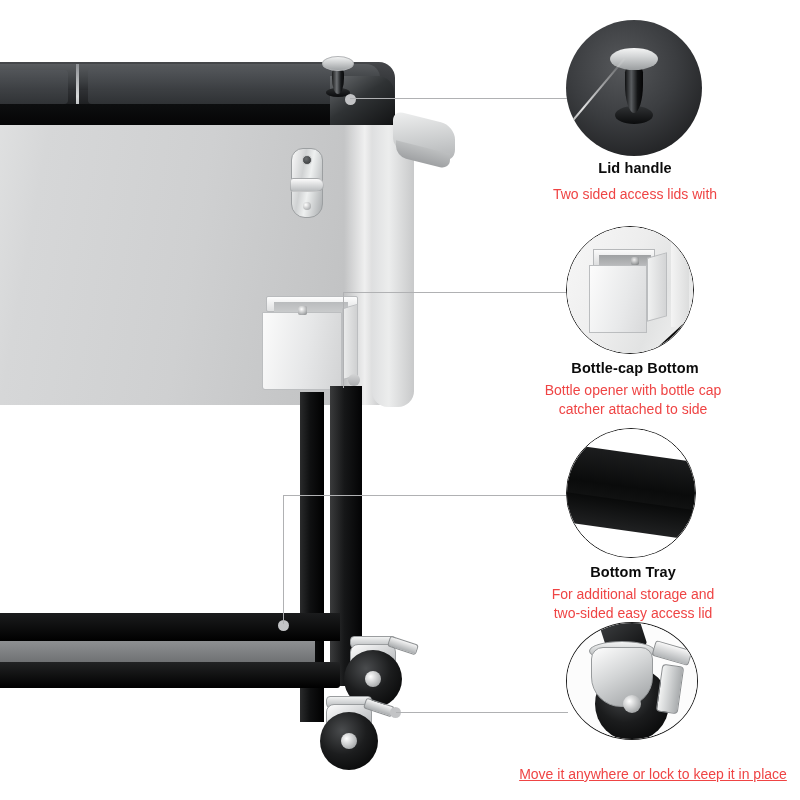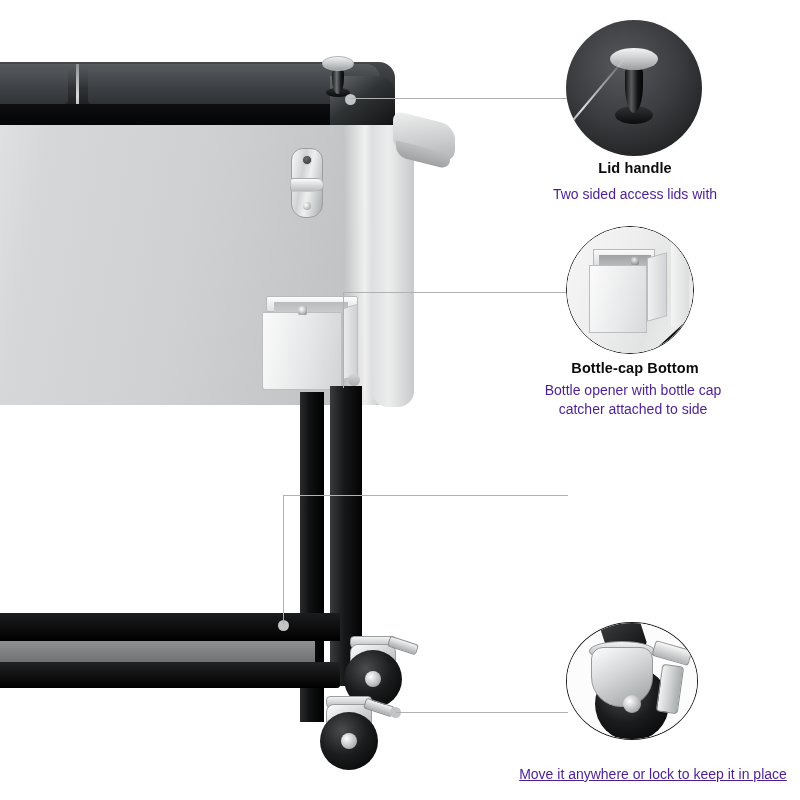--- a/index.html
+++ b/index.html
@@ -202,21 +202,21 @@
   .circle{
     position:absolute;border-radius:50%;overflow:hidden;
     border:1px solid #1b1b1b;box-sizing:border-box;background:#fff;
   }
   .cap-title{
     position:absolute;width:100%;text-align:center;
     font-size:14.5px;font-weight:bold;color:#0b0b0b;letter-spacing:.1px;
   }
   .cap-line{
     position:absolute;width:100%;text-align:center;
-    font-size:14px;color:#4c1d95;line-height:19px;
+    font-size:14px;color:#ef4444;line-height:19px;
   }
 
   
   #c1-art{position:absolute;inset:0;background:radial-gradient(circle at 42% 34%,#56585b 0%,#3b3d40 45%,#232426 78%,#161718 100%);}
   #c1-knob{position:absolute;left:44px;top:28px;width:48px;height:80px;}
   #c1-cap{
     position:absolute;left:0;top:0;width:48px;height:22px;border-radius:50%;
     background:linear-gradient(180deg,#f4f5f5 0%,#d2d4d5 40%,#9a9d9f 100%);
   }
   #c1-stem{
@@ -433,20 +433,31 @@
         <div id="c2-box-front"></div>
         <div id="c2-screw"></div>
         <div id="c2-wedge"></div>
       </div>
     </div>
     <div class="cap-title" style="left:-44px;top:134px;width:226px;">Bottle-cap Bottom</div>
     <div class="cap-line" style="left:-48px;top:155px;width:230px;">Bottle opener with bottle cap</div>
     <div class="cap-line" style="left:-48px;top:174px;width:230px;">catcher attached to side</div>
   </div>
 
+  <div class="callout" style="left:566px;top:428px;width:234px;height:200px;">
+    <div class="circle" style="left:0;top:0;width:130px;height:130px;">
+      <div id="c3-art">
+        <div id="c3-band"></div>
+        <div id="c3-band2"></div>
+      </div>
+    </div>
+    <div class="cap-title" style="left:-44px;top:136px;width:222px;">Bottom Tray</div>
+    <div class="cap-line" style="left:-48px;top:157px;width:230px;">For additional storage and</div>
+    <div class="cap-line" style="left:-48px;top:176px;width:230px;">two-sided easy access lid</div>
+  </div>
 
   <div class="callout" style="left:566px;top:622px;width:234px;height:180px;">
     <div class="circle" style="left:0;top:0;width:132px;height:118px;">
       <div id="c4-art">
         <div id="c4-stem"></div>
         <div id="c4-ring"></div>
         <div id="c4-wheel"></div>
         <div id="c4-fork"></div>
         <div id="c4-hub"></div>
         <div id="c4-screw"></div>

